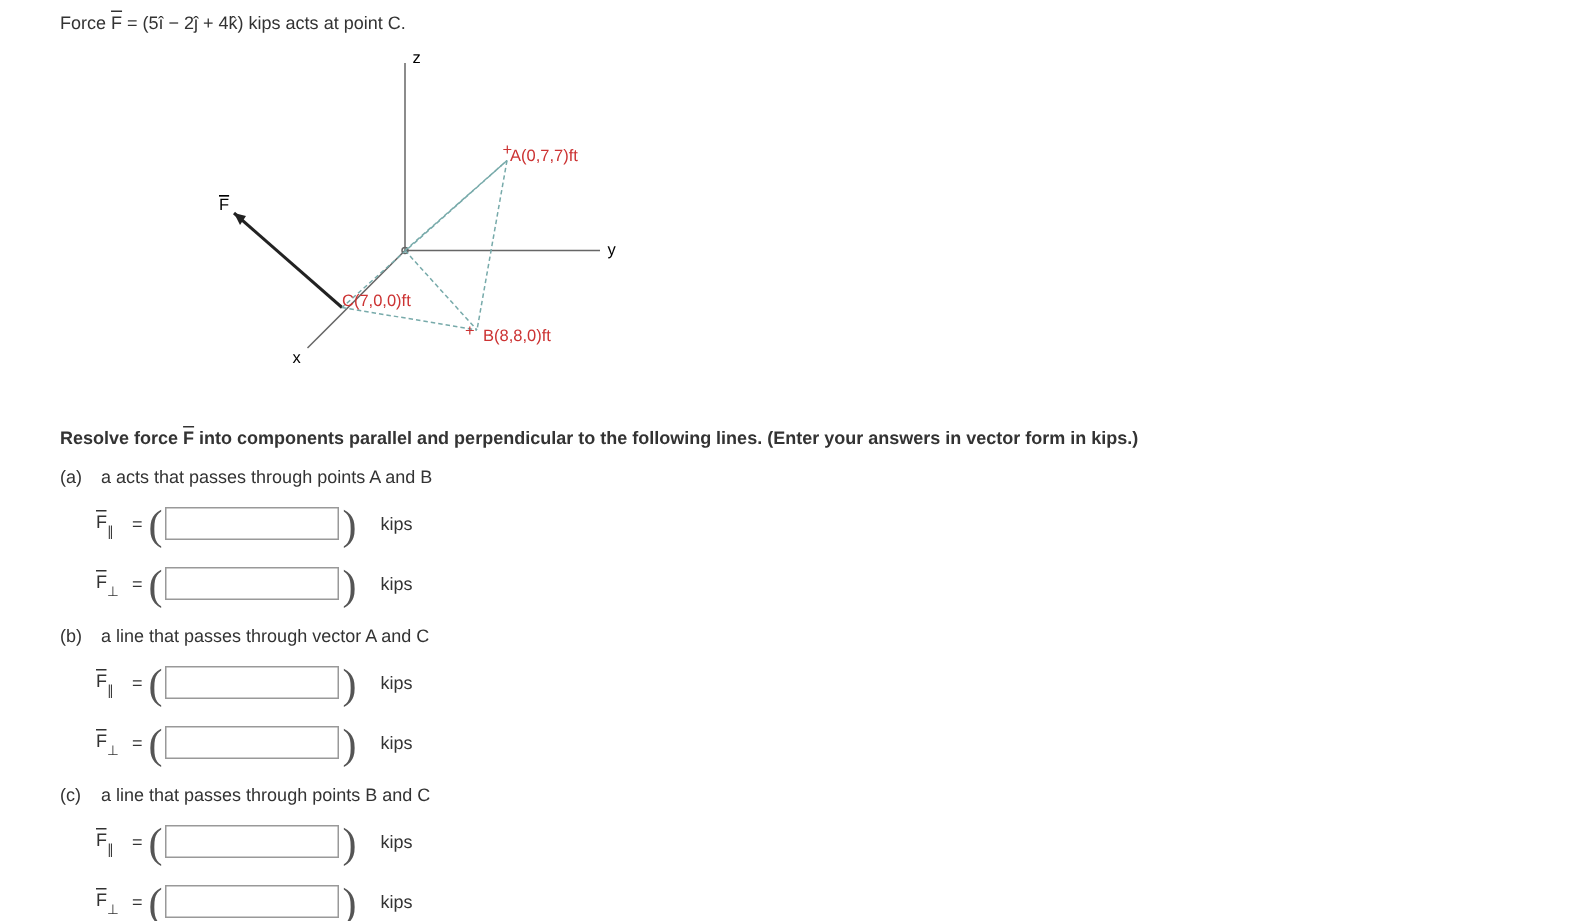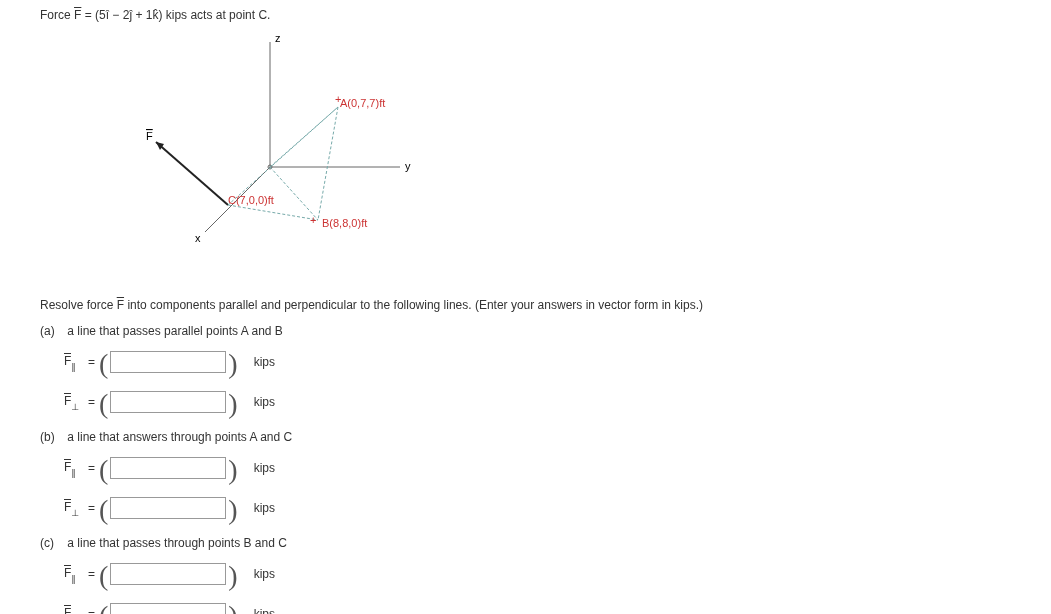--- a/index.html
+++ b/index.html
@@ -13,22 +13,23 @@
   .problem-statement {
     margin-bottom: 10px;
   }
   .overline {
     text-decoration: overline;
   }
   .diagram-container {
     margin: 10px 0 20px 60px;
   }
   .instructions {
-    margin-top: 33px;
+    margin-top: 20px;
     margin-bottom: 10px;
+    font-weight: bold;
   }
   .part {
     margin-top: 12px;
     margin-bottom: 12px;
   }
   .part-label {
     display: inline-block;
     width: 24px;
     vertical-align: top;
   }
@@ -86,21 +87,21 @@
   }
   svg text {
     font-family: Arial, sans-serif;
     font-size: 11px;
   }
 </style>
 </head>
 <body>
 
 <div class="problem-statement">
-  <span>Force </span><span class="overline">F</span><span> = (5î − 2ĵ + 1k̂) kips acts at point C.</span>
+  <span>Force </span><span class="overline">F</span><span> = (5î − 2ĵ + 4k̂) kips acts at point C.</span>
 </div>
 
 <div class="diagram-container">
 <svg width="340" height="230">
 
   <line x1="170" y1="135" x2="170" y2="10" stroke="#666" stroke-width="1"></line>
   <text x="175" y="10">z</text>
 
   <line x1="170" y1="135" x2="300" y2="135" stroke="#666" stroke-width="1"></line>
   <text x="305" y="138">y</text>
@@ -133,21 +134,21 @@
   <text x="128" y="172" fill="#c33">C(7,0,0)ft</text>
 </svg>
 </div>
 
 <div class="instructions">
   <span>Resolve force </span><span class="overline">F</span><span> into components parallel and perpendicular to the following lines. (Enter your answers in vector form in kips.)</span>
 </div>
 
 <div class="part">
   <span class="part-label">(a)</span>
-  <span class="part-desc">a line that passes parallel points A and B</span>
+  <span class="part-desc">a acts that passes through points A and B</span>
 
   <div class="answer-line">
     <span class="fsym"><span class="bar"></span><span>F</span><span class="sub">∥</span></span>
     <span class="eq">=</span>
     <span class="paren">(</span>
     <input class="answer" type="text" style="">
     <span class="paren">)</span>
     <span class="unit">kips</span>
   </div>
 
@@ -156,21 +157,21 @@
     <span class="eq">=</span>
     <span class="paren">(</span>
     <input class="answer" type="text" style="">
     <span class="paren">)</span>
     <span class="unit">kips</span>
   </div>
 </div>
 
 <div class="part">
   <span class="part-label">(b)</span>
-  <span class="part-desc">a line that answers through points A and C</span>
+  <span class="part-desc">a line that passes through vector A and C</span>
 
   <div class="answer-line">
     <span class="fsym"><span class="bar"></span><span>F</span><span class="sub">∥</span></span>
     <span class="eq">=</span>
     <span class="paren">(</span>
     <input class="answer" type="text" style="">
     <span class="paren">)</span>
     <span class="unit">kips</span>
   </div>
 

